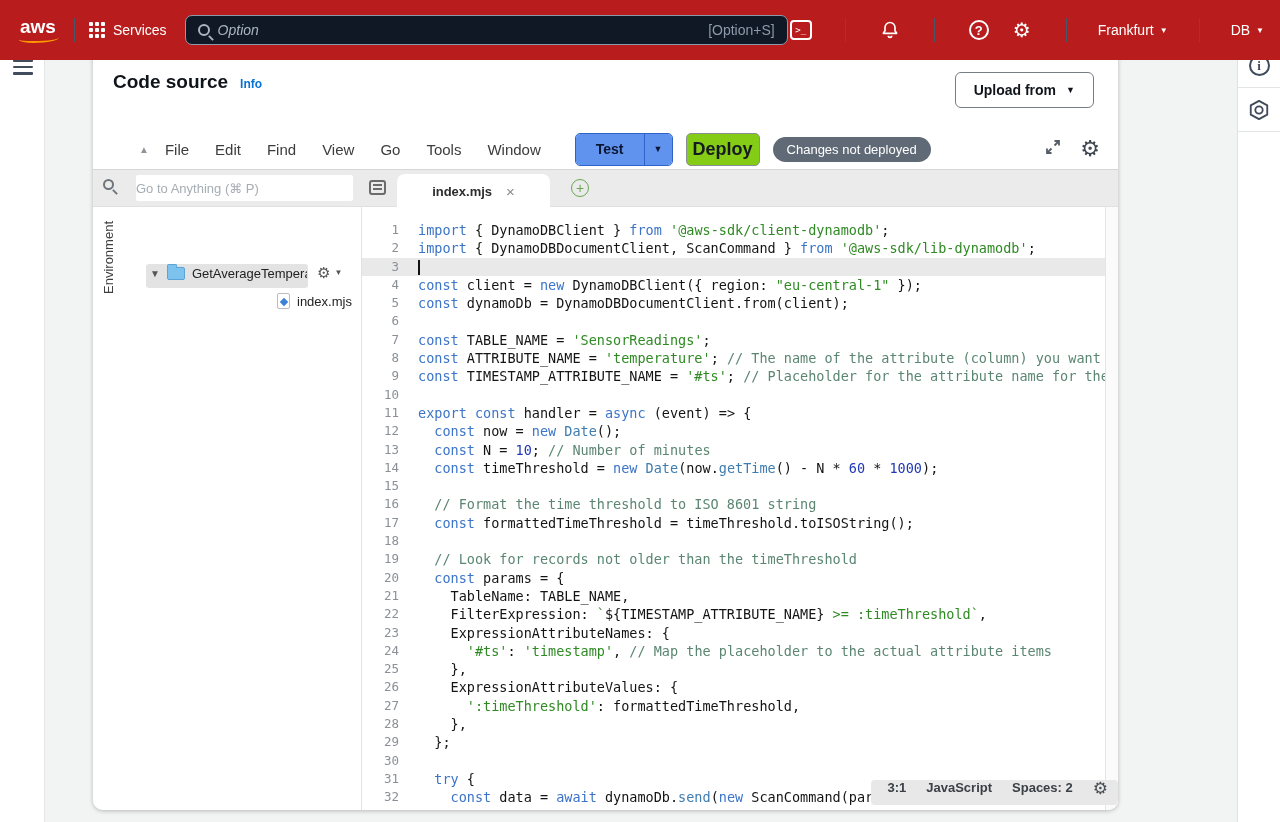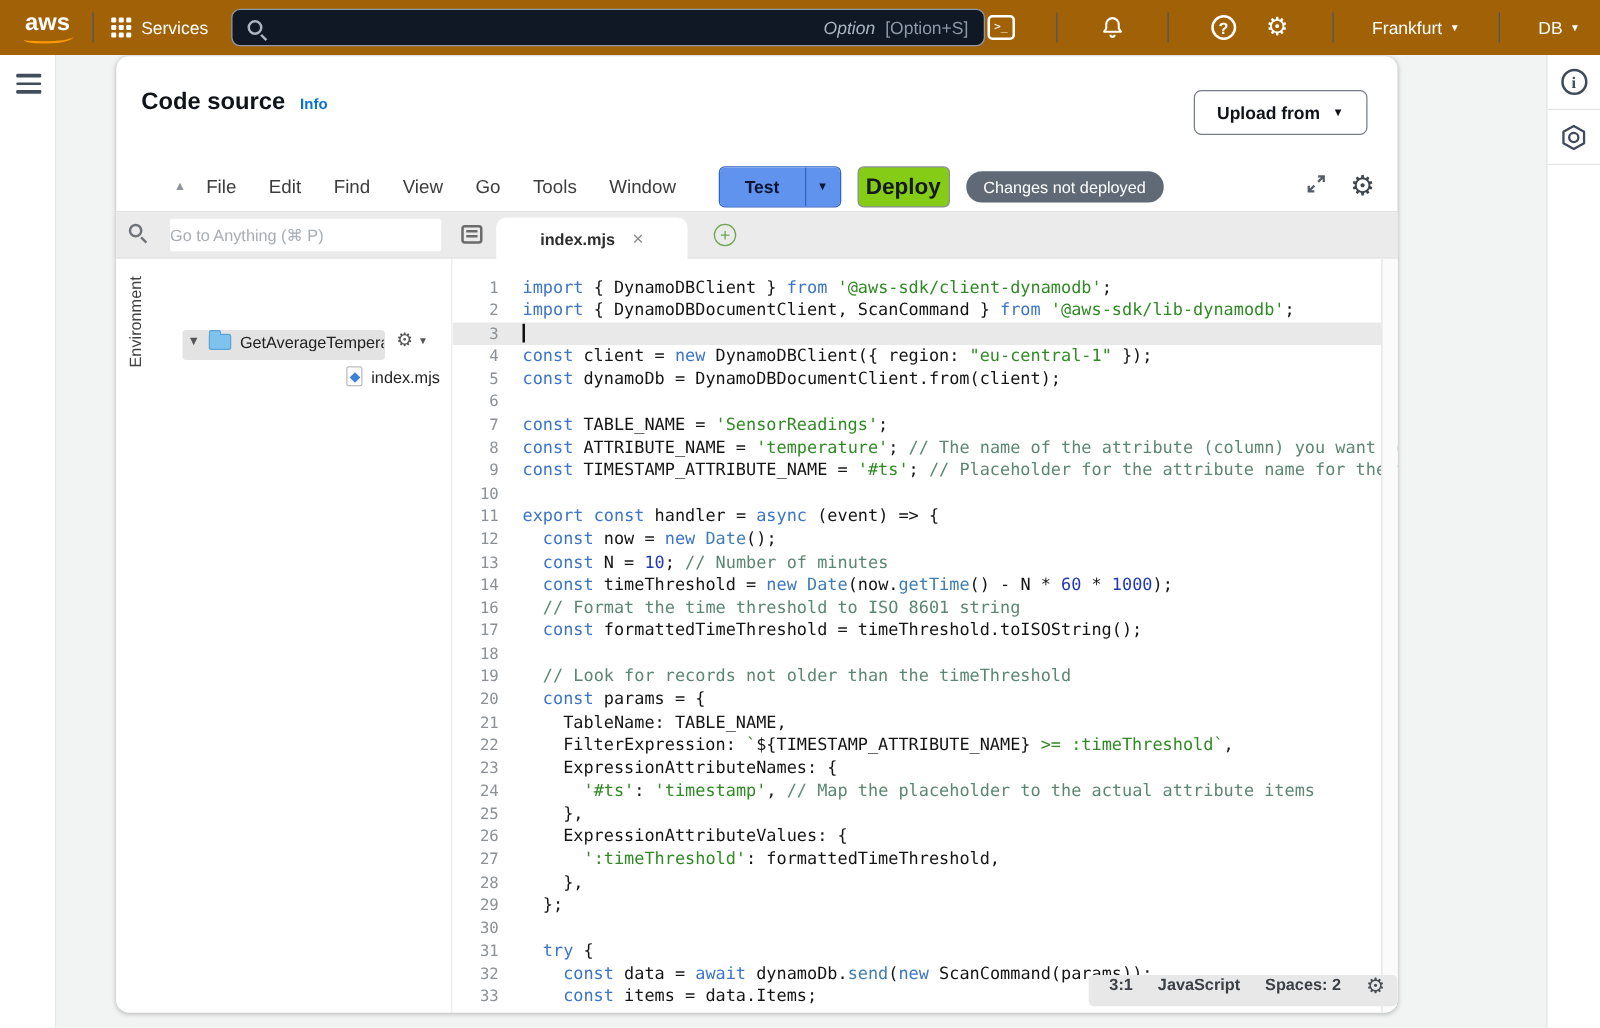--- a/index.html
+++ b/index.html
@@ -1,21 +1,21 @@
 <!DOCTYPE html>
 <html><head>
 <meta charset="utf-8">
 <style>
   * { margin:0; padding:0; box-sizing:border-box; }
   html,body { width:1280px; height:822px; overflow:hidden; background:#f2f3f3;
               font-family:"Liberation Sans", sans-serif; }
 
   
-  .topnav { position:absolute; left:0; top:0; width:1280px; height:44px;
-            background:#a16207; display:flex; align-items:center; padding:0 16px; z-index:50;text-align:right; }
+  .topnav { position:absolute; left:0; top:0; width:1280px; height:60px;
+            background:#b91c1c; display:flex; align-items:center; padding:0 16px; z-index:50; }
   .aws-logo { color:#fff; font-weight:bold; font-size:19px; position:relative; padding:0 4px 6px 4px; cursor:pointer; }
   .aws-logo::after { content:""; position:absolute; left:3px; right:1px; bottom:1px; height:7px;
                      border:2px solid #ff9900; border-top:none; border-left:none; border-right:none; border-radius:0 0 70% 40%; }
   .nav-sep { width:1px; height:24px; background:#46566b; margin:0 14px; }
   .nav-item { display:flex; align-items:center; gap:8px; color:#fff; font-size:14px; cursor:pointer; }
   .grid-icon { display:grid; grid-template-columns:repeat(3,4px); grid-template-rows:repeat(3,4px); gap:2px; }
   .grid-icon i { background:#fff; border-radius:1px; }
   .searchbox { margin-left:18px; width:612px; height:30px; background:#101826; border:1px solid #8d99a8;
                border-radius:7px; display:flex; align-items:center; padding:0 12px; gap:8px; }
   .searchbox .ph { color:#aab4c2; font-style:italic; font-size:14px; flex:1; }
@@ -279,20 +279,21 @@
         <div class="code-row"><span class="gutter-num">5</span><span class="code-text"><span class="tok-k">const</span><span class="tok-d"> dynamoDb = DynamoDBDocumentClient.from(client);</span></span></div>
         <div class="code-row"><span class="gutter-num">6</span><span class="code-text"></span></div>
         <div class="code-row"><span class="gutter-num">7</span><span class="code-text"><span class="tok-k">const</span><span class="tok-d"> TABLE_NAME = </span><span class="tok-s">'SensorReadings'</span><span class="tok-d">;</span></span></div>
         <div class="code-row"><span class="gutter-num">8</span><span class="code-text"><span class="tok-k">const</span><span class="tok-d"> ATTRIBUTE_NAME = </span><span class="tok-s">'temperature'</span><span class="tok-d">; </span><span class="tok-c">// The name of the attribute (column) you want to average</span></span></div>
         <div class="code-row"><span class="gutter-num">9</span><span class="code-text"><span class="tok-k">const</span><span class="tok-d"> TIMESTAMP_ATTRIBUTE_NAME = </span><span class="tok-s">'#ts'</span><span class="tok-d">; </span><span class="tok-c">// Placeholder for the attribute name for the timestamp</span></span></div>
         <div class="code-row"><span class="gutter-num">10</span><span class="code-text"></span></div>
         <div class="code-row"><span class="gutter-num">11</span><span class="code-text"><span class="tok-k">export</span><span class="tok-d"> </span><span class="tok-k">const</span><span class="tok-d"> handler = </span><span class="tok-k">async</span><span class="tok-d"> (event) =&gt; {</span></span></div>
         <div class="code-row"><span class="gutter-num">12</span><span class="code-text"><span class="tok-d">  </span><span class="tok-k">const</span><span class="tok-d"> now = </span><span class="tok-k">new</span><span class="tok-d"> </span><span class="tok-b">Date</span><span class="tok-d">();</span></span></div>
         <div class="code-row"><span class="gutter-num">13</span><span class="code-text"><span class="tok-d">  </span><span class="tok-k">const</span><span class="tok-d"> N = </span><span class="tok-n">10</span><span class="tok-d">; </span><span class="tok-c">// Number of minutes</span></span></div>
         <div class="code-row"><span class="gutter-num">14</span><span class="code-text"><span class="tok-d">  </span><span class="tok-k">const</span><span class="tok-d"> timeThreshold = </span><span class="tok-k">new</span><span class="tok-d"> </span><span class="tok-b">Date</span><span class="tok-d">(now.</span><span class="tok-b">getTime</span><span class="tok-d">() - N * </span><span class="tok-n">60</span><span class="tok-d"> * </span><span class="tok-n">1000</span><span class="tok-d">);</span></span></div>
+        <div class="code-row"><span class="gutter-num">15</span><span class="code-text"></span></div>
         <div class="code-row"><span class="gutter-num">16</span><span class="code-text"><span class="tok-d">  </span><span class="tok-c">// Format the time threshold to ISO 8601 string</span></span></div>
         <div class="code-row"><span class="gutter-num">17</span><span class="code-text"><span class="tok-d">  </span><span class="tok-k">const</span><span class="tok-d"> formattedTimeThreshold = timeThreshold.toISOString();</span></span></div>
         <div class="code-row"><span class="gutter-num">18</span><span class="code-text"></span></div>
         <div class="code-row"><span class="gutter-num">19</span><span class="code-text"><span class="tok-d">  </span><span class="tok-c">// Look for records not older than the timeThreshold</span></span></div>
         <div class="code-row"><span class="gutter-num">20</span><span class="code-text"><span class="tok-d">  </span><span class="tok-k">const</span><span class="tok-d"> params = {</span></span></div>
         <div class="code-row"><span class="gutter-num">21</span><span class="code-text"><span class="tok-d">    TableName: TABLE_NAME,</span></span></div>
         <div class="code-row"><span class="gutter-num">22</span><span class="code-text"><span class="tok-d">    FilterExpression: </span><span class="tok-s">`</span><span class="tok-d">${TIMESTAMP_ATTRIBUTE_NAME}</span><span class="tok-s"> &gt;= :timeThreshold`</span><span class="tok-d">,</span></span></div>
         <div class="code-row"><span class="gutter-num">23</span><span class="code-text"><span class="tok-d">    ExpressionAttributeNames: {</span></span></div>
         <div class="code-row"><span class="gutter-num">24</span><span class="code-text"><span class="tok-d">      </span><span class="tok-s">'#ts'</span><span class="tok-d">: </span><span class="tok-s">'timestamp'</span><span class="tok-d">, </span><span class="tok-c">// Map the placeholder to the actual attribute items</span></span></div>
         <div class="code-row"><span class="gutter-num">25</span><span class="code-text"><span class="tok-d">    },</span></span></div>

